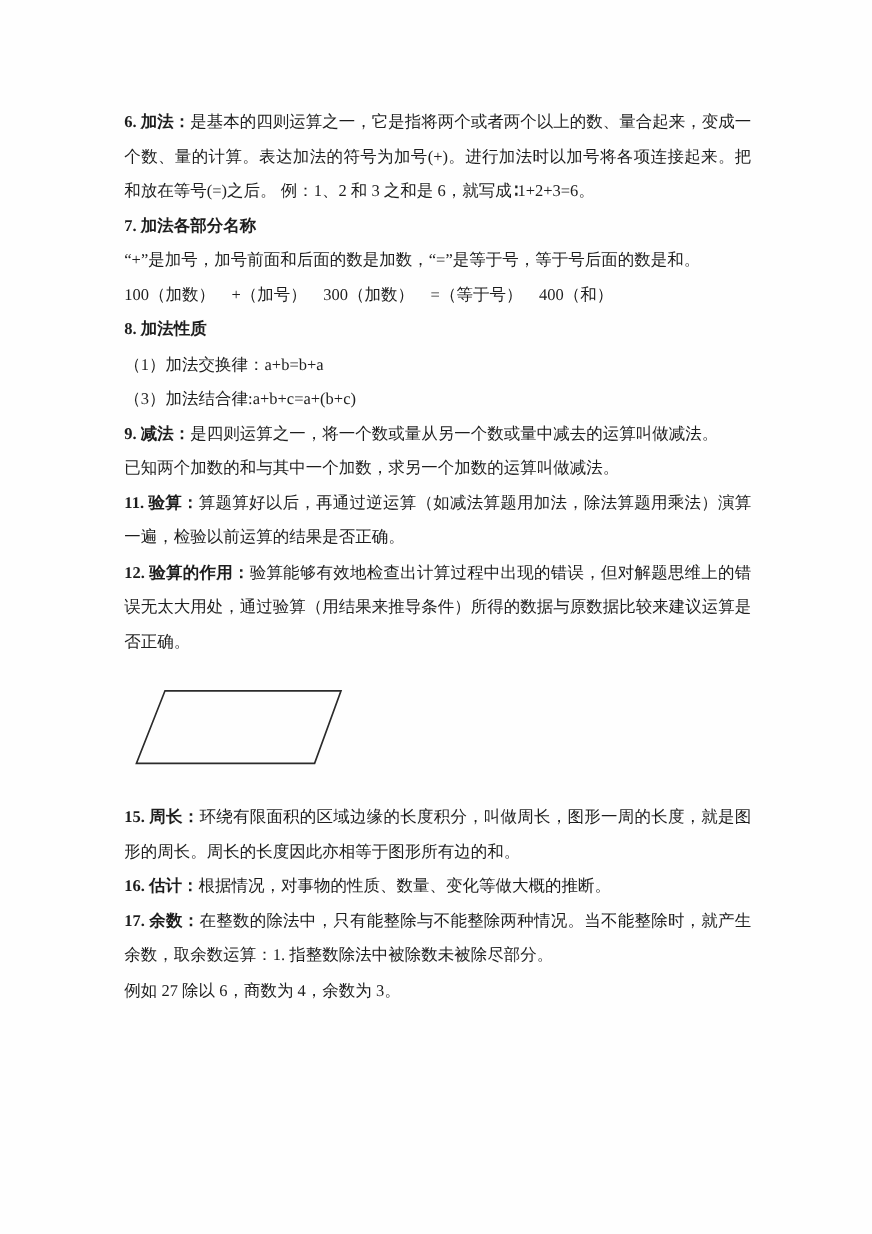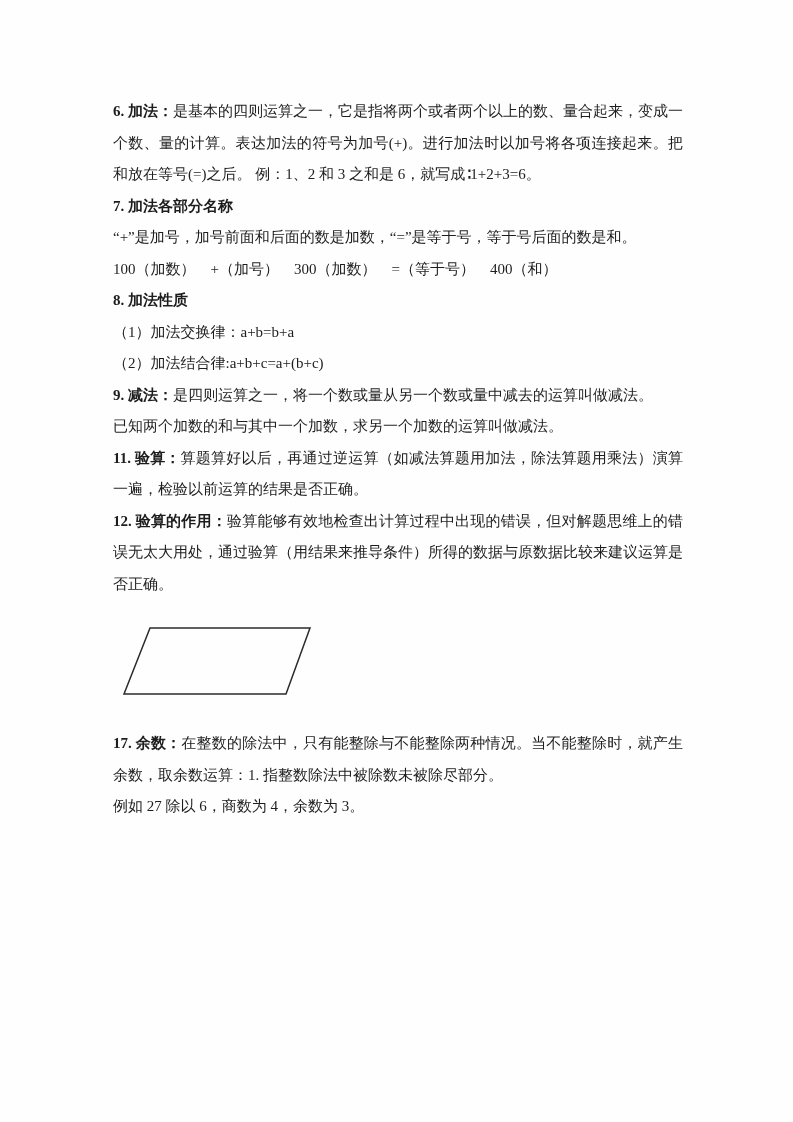--- a/index.html
+++ b/index.html
@@ -47,38 +47,40 @@
   <p><b>7. 加法各部分名称</b><span></span></p>
 
   <p><b></b><span>“+”是加号，加号前面和后面的数是加数，“=”是等于号，等于号后面的数是和。</span></p>
 
   <p><b></b><span>100（加数）　+（加号）　300（加数）　=（等于号）　400（和）</span></p>
 
   <p><b>8. 加法性质</b><span></span></p>
 
   <p><b></b><span>（1）加法交换律：a+b=b+a</span></p>
 
-  <p><b></b><span>（2）加法结合律:a+b+c=a+(b+c)</span></p>
+  <p><b></b><span>（3）加法结合律:a+b+c=a+(b+c)</span></p>
 
   <p><b>9. 减法：</b><span>是四则运算之一，将一个数或量从另一个数或量中减去的运算叫做减法。</span></p>
 
   <p><b></b><span>已知两个加数的和与其中一个加数，求另一个加数的运算叫做减法。</span></p>
 
 
   <p><b>11. 验算：</b><span>算题算好以后，再通过逆运算（如减法算题用加法，除法算题用乘法）演算一遍，检验以前运算的结果是否正确。</span></p>
 
   <p><b>12. 验算的作用：</b><span>验算能够有效地检查出计算过程中出现的错误，但对解题思维上的错误无太大用处，通过验算（用结果来推导条件）所得的数据与原数据比较来建议运算是否正确。</span></p>
 
 
 
   <figure class="fig">
     <svg width="220" height="76" viewBox="0 0 220 76">
       <polygon points="37,4 197,4 173,70 11,70"></polygon>
     </svg>
   </figure>
 
+  <p><b>15. 周长：</b><span>环绕有限面积的区域边缘的长度积分，叫做周长，图形一周的长度，就是图形的周长。周长的长度因此亦相等于图形所有边的和。</span></p>
 
+  <p><b>16. 估计：</b><span>根据情况，对事物的性质、数量、变化等做大概的推断。</span></p>
 
   <p><b>17. 余数：</b><span>在整数的除法中，只有能整除与不能整除两种情况。当不能整除时，就产生余数，取余数运算：1. 指整数除法中被除数未被除尽部分。</span></p>
 
   <p><b></b><span>例如 27 除以 6，商数为 4，余数为 3。</span></p>
 </main>
 </div>
 
 </body></html>

